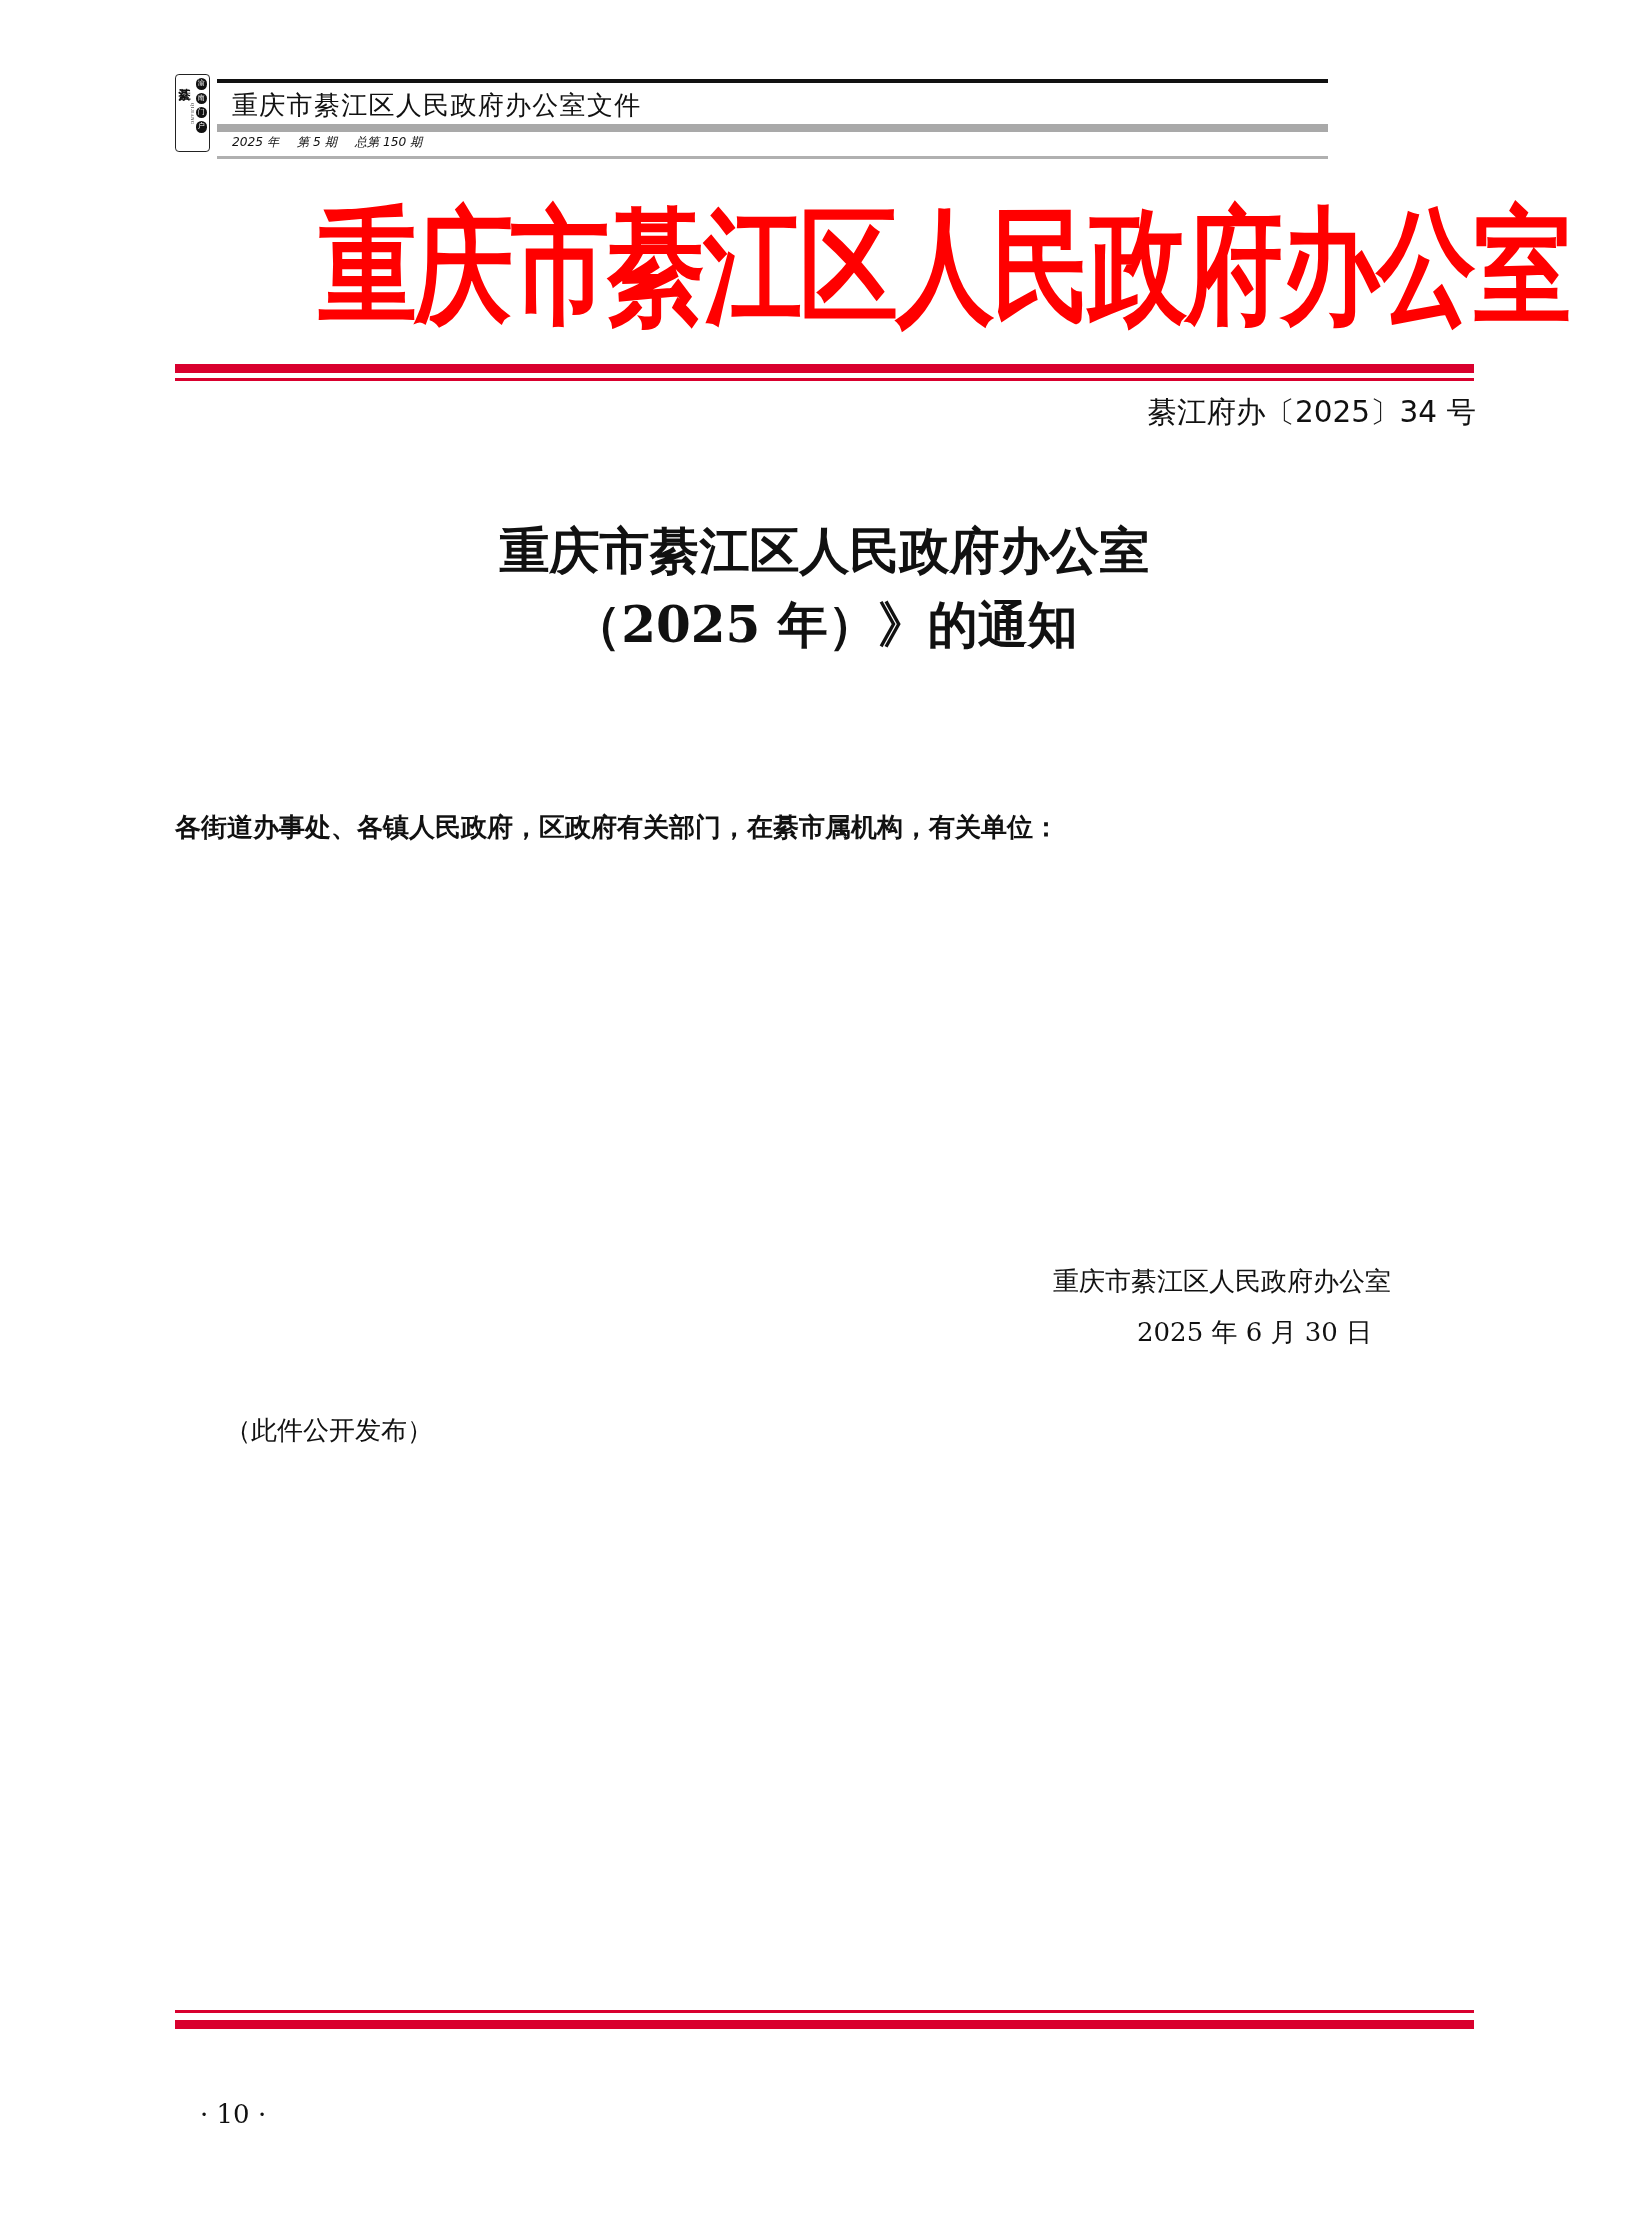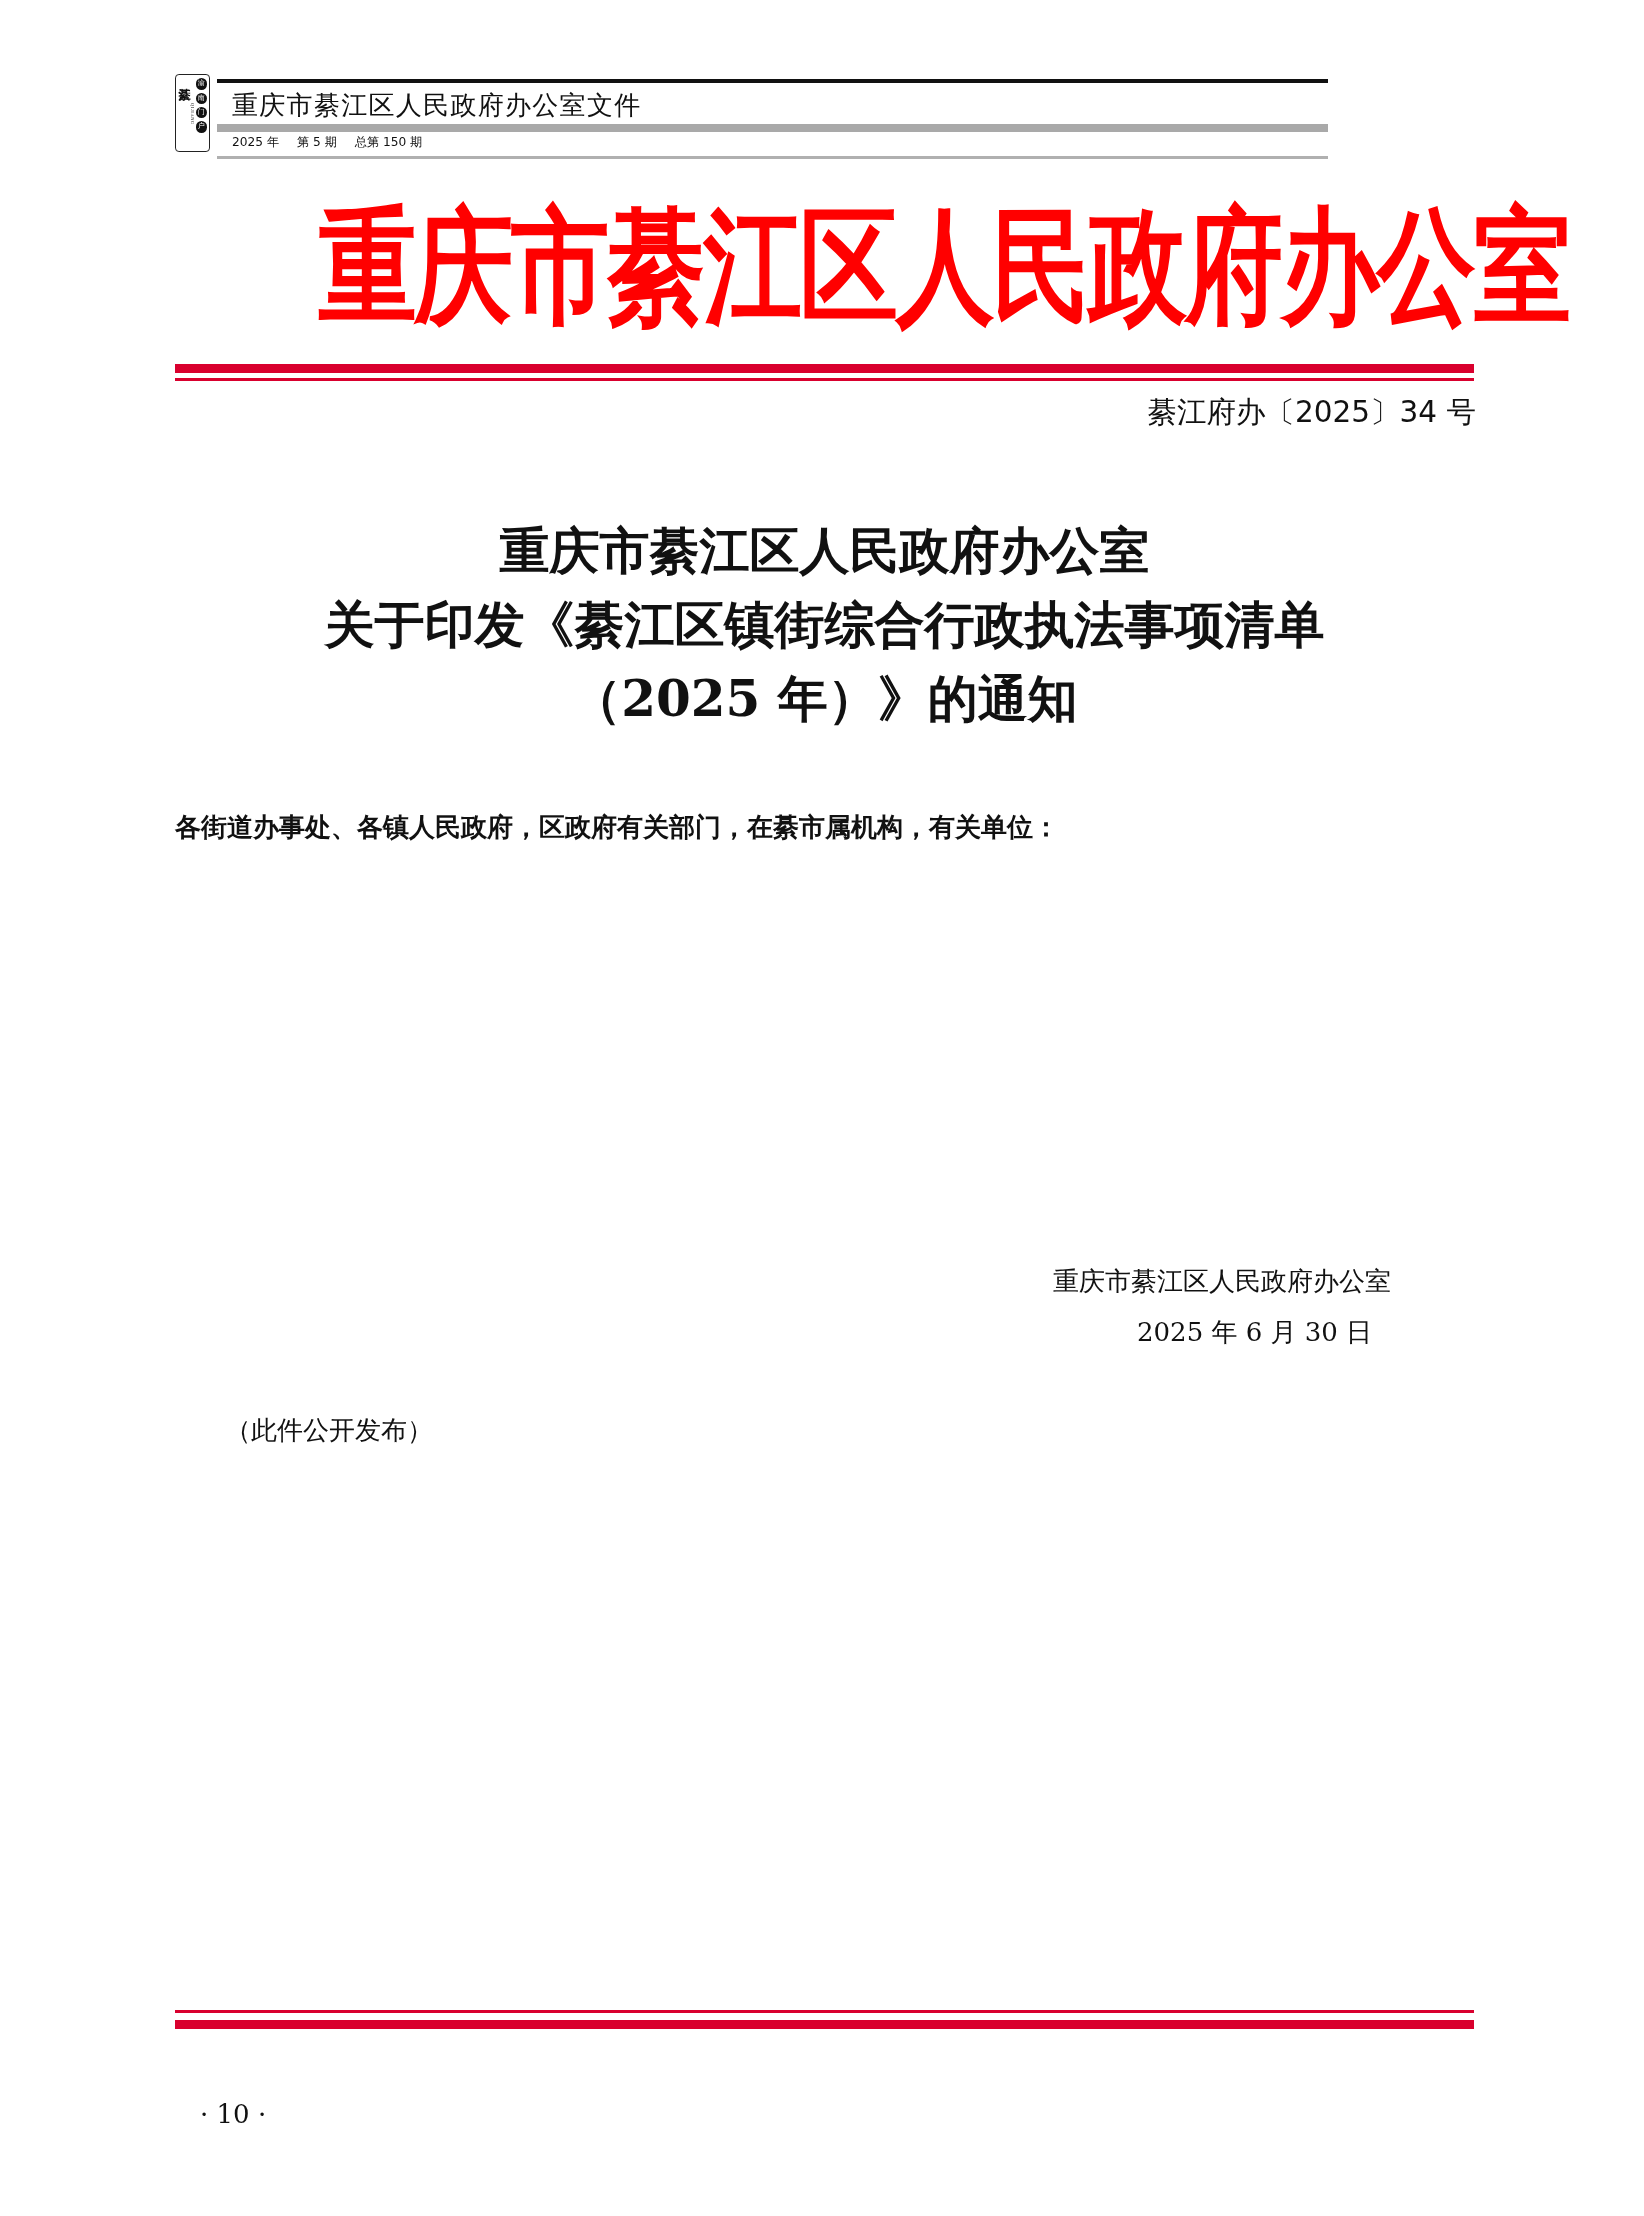--- a/index.html
+++ b/index.html
@@ -15,21 +15,21 @@
   .logo .circles { position: absolute; right: 1.9px; top: 3.9px; width: 11.6px; display: flex; flex-direction: column; gap: 2.6px; }
   .logo .circles span { display: block; width: 11.6px; height: 11.6px; border-radius: 50%; background: #111; color: #fff;
                         font-size: 7px; line-height: 11.6px; text-align: center; }
   .logo .pinyin { position: absolute; left: 14px; top: 28px; font-size: 4.5px; writing-mode: vertical-rl;
                   font-family: "Liberation Serif", serif; letter-spacing: 0.6px; }
   .mast-bar-top { position: absolute; left: 42px; top: 7.7px; width: 1111px; height: 3.9px; background: #111; }
   .mast-title { position: absolute; left: 57px; top: 16.7px; font-size: 26px; font-weight: normal; letter-spacing: 1.3px;
                 font-family: "DejaVu Serif", serif; white-space: nowrap; }
   .mast-bar-mid { position: absolute; left: 42px; top: 53px; width: 1111px; height: 7.7px; background: #a9a9a9; }
   .mast-issue { position: absolute; left: 57px; top: 63px; font-size: 12.2px; font-family: "DejaVu Sans", sans-serif; white-space: nowrap; }
-  .mast-issue span { margin-right: 14px; }
+  .mast-issue span { margin-right: 14px; font-style: italic; }
   .mast-bar-bot { position: absolute; left: 42px; top: 85px; width: 1111px; height: 2.6px; background: #b0b0b0; }
 
   
   .redhead { position: absolute; left: 173px; top: 193px; width: 1323px; text-align: center;
              color: #ff0000; font-size: 126px; font-weight: bold; line-height: 148px; letter-spacing: -2.6px;
              font-family: "DejaVu Sans", sans-serif; transform: scaleX(0.78); transform-origin: center; white-space: nowrap; }
   .rule-thick { position: absolute; left: 175px; width: 1299px; height: 9px; background: #d9002e; }
   .rule-thin  { position: absolute; left: 175px; width: 1299px; height: 3.2px;  background: #d9002e; }
 
   .docno { position: absolute; right: 168px; top: 393px; font-size: 29.5px; font-family: "DejaVu Sans", sans-serif;
@@ -78,21 +78,20 @@
 </div>
 
 <div class="redhead">重庆市綦江区人民政府办公室</div>
 <div class="rule-thick" style="top:364px"></div>
 <div class="rule-thin" style="top:378px"></div>
 
 <div class="docno">綦江府办〔2025〕34 号</div>
 
 <div class="title">
   <div>重庆市綦江区人民政府办公室</div>
-  <div>关于印发《綦江区镇街综合行政执法事项清单</div>
   <div>（2025 年）》的通知</div>
 </div>
 
 <div class="body">
   <p>各街道办事处、各镇人民政府，区政府有关部门，在綦市属机构，有关单位：</p>
 </div>
 
 <div class="sign-org">重庆市綦江区人民政府办公室</div>
 <div class="sign-date">2025 年 6 月 30 日</div>
 

